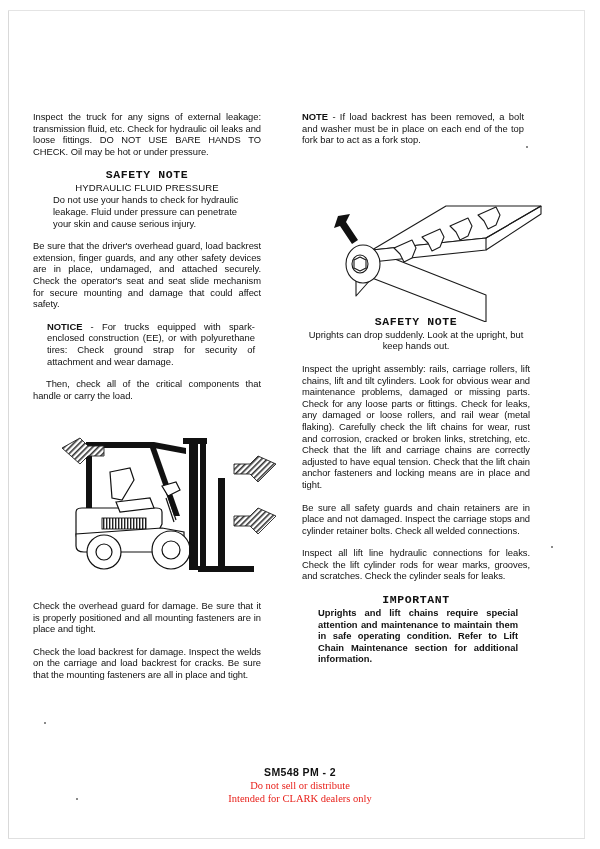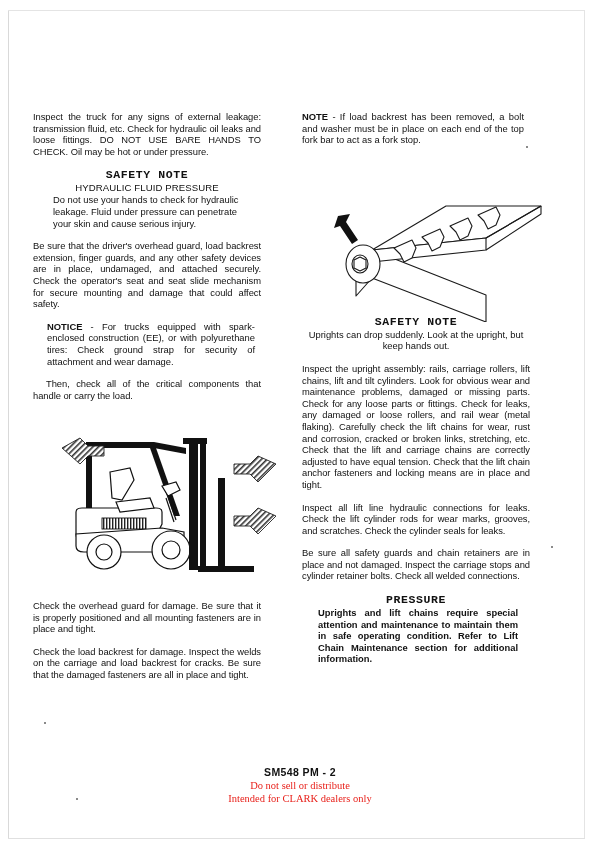--- a/index.html
+++ b/index.html
@@ -176,26 +176,26 @@
 
       <div style="height:152px;"></div>
 
       <div>
         <div class="heading">SAFETY  NOTE</div>
         <div class="centered-block">Uprights can drop suddenly.  Look at the upright, but keep hands out.</div>
       </div>
 
       <p class="body">Inspect the upright assembly: rails, carriage rollers, lift chains, lift and tilt cylinders.  Look for obvious wear and maintenance problems, damaged or missing parts.  Check for any loose parts or fittings.  Check for leaks, any damaged or loose rollers, and rail wear (metal flaking).  Carefully check the lift chains for wear, rust and corrosion, cracked or broken links, stretching, etc.  Check that the lift and carriage chains are correctly adjusted to have equal tension.  Check that the lift chain anchor fasteners and locking means are in place and tight.</p>
 
+      <p class="body">Be sure all safety guards and chain retainers are in place and not damaged.  Inspect the carriage stops and cylinder retainer bolts.  Check all welded connections.</p>
+
       <p class="body">Inspect all lift line hydraulic connections for leaks.  Check the lift cylinder rods for wear marks, grooves, and scratches.  Check the cylinder seals for leaks.</p>
 
-      <p class="body">Be sure all safety guards and chain retainers are in place and not damaged.  Inspect the carriage stops and cylinder retainer bolts.  Check all welded connections.</p>
-
       <div>
-        <div class="heading">PRESSURE</div>
+        <div class="heading">IMPORTANT</div>
         <div class="centered-block" style="text-align:justify;padding:0 12px 0 16px;font-weight:bold;">Uprights and lift chains require special attention and maintenance to maintain them in safe operating condition.  Refer to Lift Chain Maintenance section for additional information.</div>
       </div>
     </div>
   </div>
 
   <div class="figure" id="fig-forkbar">
     <svg width="232" height="130" viewBox="0 0 232 130">
       <g fill="none" stroke="#1a1a1a" stroke-width="1.1" stroke-linejoin="round">
 
         <polygon points="56,58 170,103 170,130 56,86" fill="#ffffff"></polygon>
@@ -287,21 +287,21 @@
         <polygon points="218,40 200,32 192,40 176,40 176,50 192,50 200,58" fill="url(#hatch)"></polygon>
       </g>
       <g stroke="#222222" stroke-width="0.9">
         <polygon points="218,92 200,84 192,92 176,92 176,102 192,102 200,110" fill="url(#hatch)"></polygon>
       </g>
     </svg>
   </div>
 
   <div style="position:absolute; left:33px; top:600px; width:228px;">
     <p class="body">Check the overhead guard for damage.  Be sure that it is properly positioned and all mounting fasteners are in place and tight.</p>
-    <p class="body">Check the load backrest for damage.  Inspect the welds on the carriage and load backrest for cracks.  Be sure that the damaged fasteners are all in place and tight.</p>
+    <p class="body">Check the load backrest for damage.  Inspect the welds on the carriage and load backrest for cracks.  Be sure that the mounting fasteners are all in place and tight.</p>
   </div>
 
   <div class="footer">
     <div class="sm">SM548  PM - 2</div>
     <div class="cw">Do not sell or distribute</div>
     <div class="cw">Intended for CLARK dealers only</div>
   </div>
 
 </div>
 

